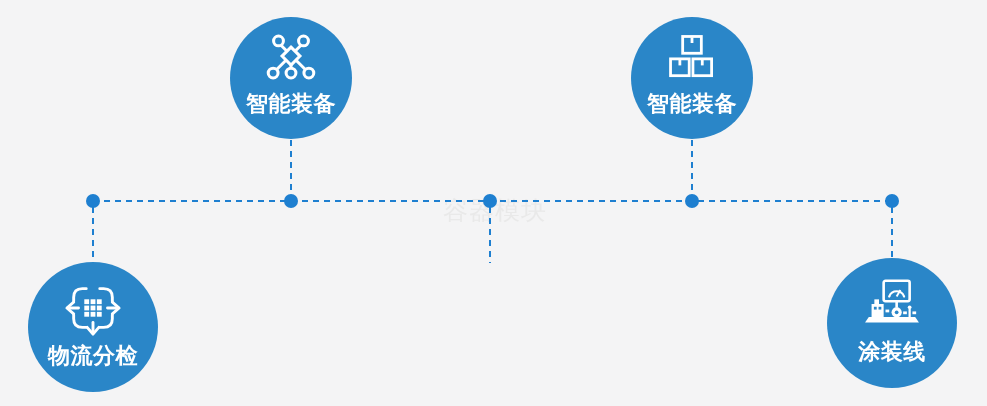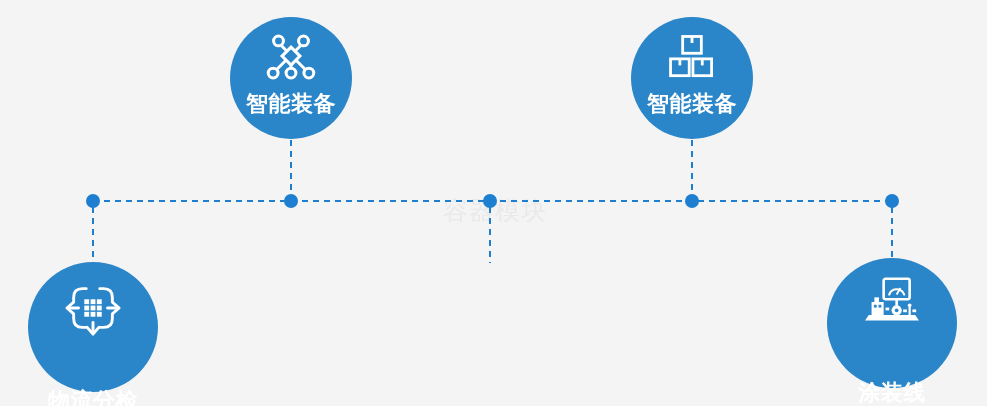--- a/index.html
+++ b/index.html
@@ -50,21 +50,21 @@
   #dot-4 { left: 685px; }
   #dot-5 { left: 885px; }
 
   .node {
     position: absolute; border-radius: 50%;
     background: var(--circle-fill);
     display: flex; flex-direction: column; align-items: center;
     z-index: 3; color: var(--label-text);
   }
   .node.top    { width: 122px; height: 122px; padding-top: 13px; }
-  .node.bottom { width: 130px; height: 130px; padding-top: 18px; gap: 45px; }
+  .node.bottom { width: 130px; height: 130px; padding-top: 18px; }
   #node-equip   { left: 230px; top: 17px; }
   #node-storage { left: 631px; top: 17px; }
   #node-sort    { left: 28px;  top: 262px; }
   #node-prod    { left: 425px; top: 263px; }
   #node-paint   { left: 827px; top: 258px; }
 
   .node .icon-wrap { height: 54px; display: flex; align-items: center; justify-content: center; }
   .node.bottom .icon-wrap { height: 56px; }
   .node svg { color: var(--label-text); display: block; }
   .node .label {

